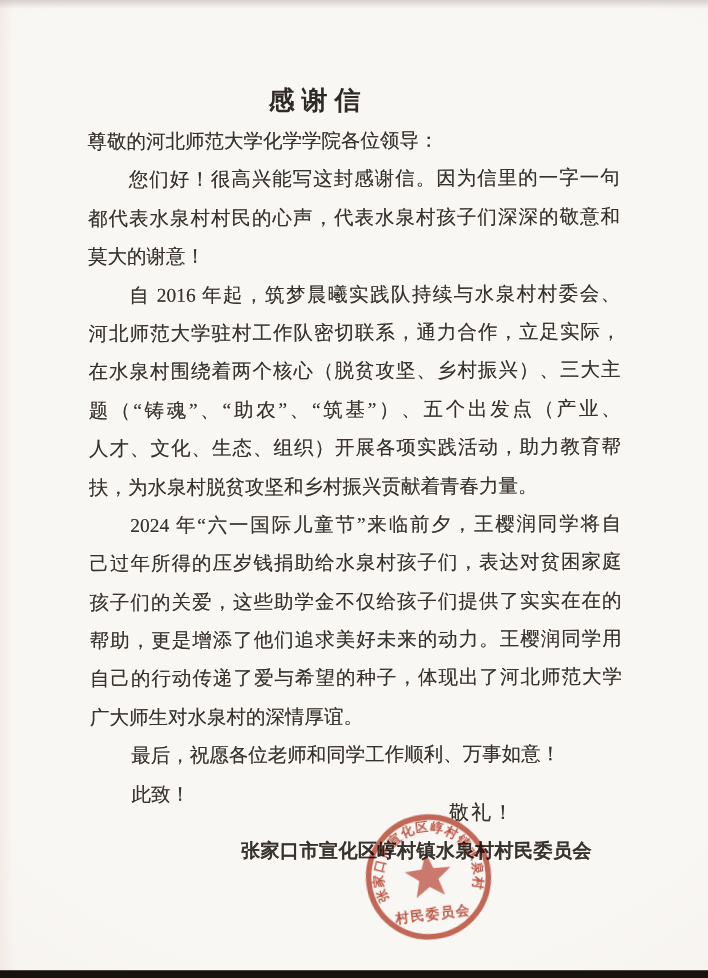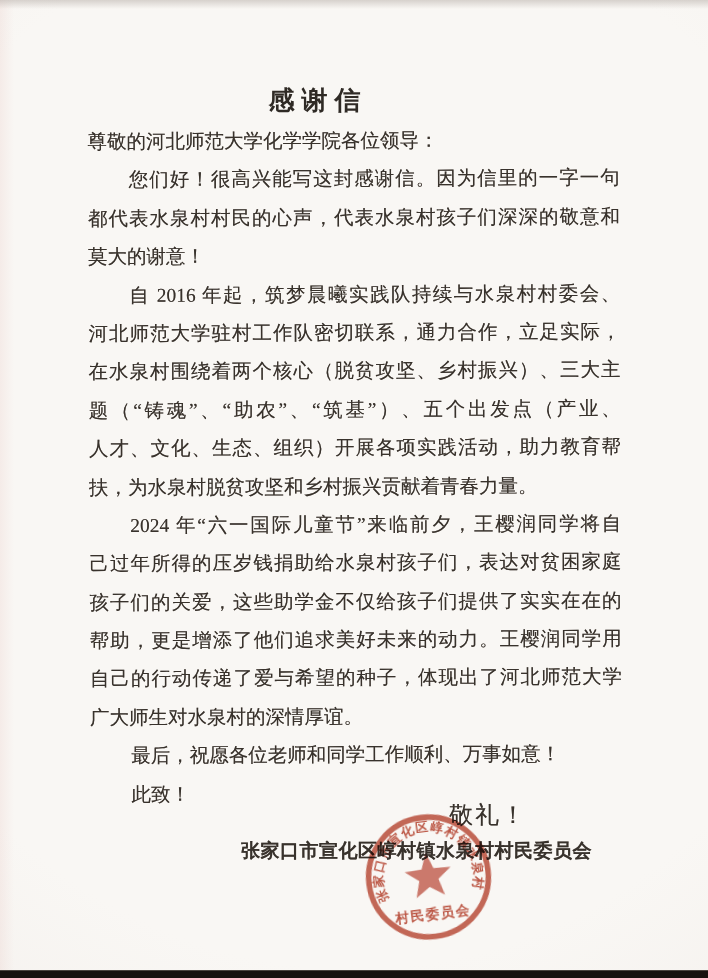--- a/index.html
+++ b/index.html
@@ -28,21 +28,21 @@
   }
   .line{
     height:38.4px;line-height:38.4px;
     font-size:19.5px;
     text-align:left;
     overflow:visible;
   }
   .line.j{text-align:justify;text-align-last:justify;}
   .line.i{padding-left:41px;}
   .closing-block{position:absolute;text-shadow:0 0 .6px rgba(60,50,42,.55);}
-  .jingli{left:449px;top:799px;font-size:24px;letter-spacing:2px;}
+  .jingli{left:449px;top:799px;font-size:20px;letter-spacing:2px;}
   .signature{left:241px;top:838px;font-size:19px;letter-spacing:.5px;font-weight:bold;}
   .date{left:366px;top:873px;font-size:19.5px;letter-spacing:1px;}
   .seal{
     position:absolute;left:358px;top:810px;width:142px;height:142px;
     mix-blend-mode:multiply;
     transform:rotate(-7deg);
     filter:blur(.35px);
     opacity:.88;
   }
   .bottom-bar{

